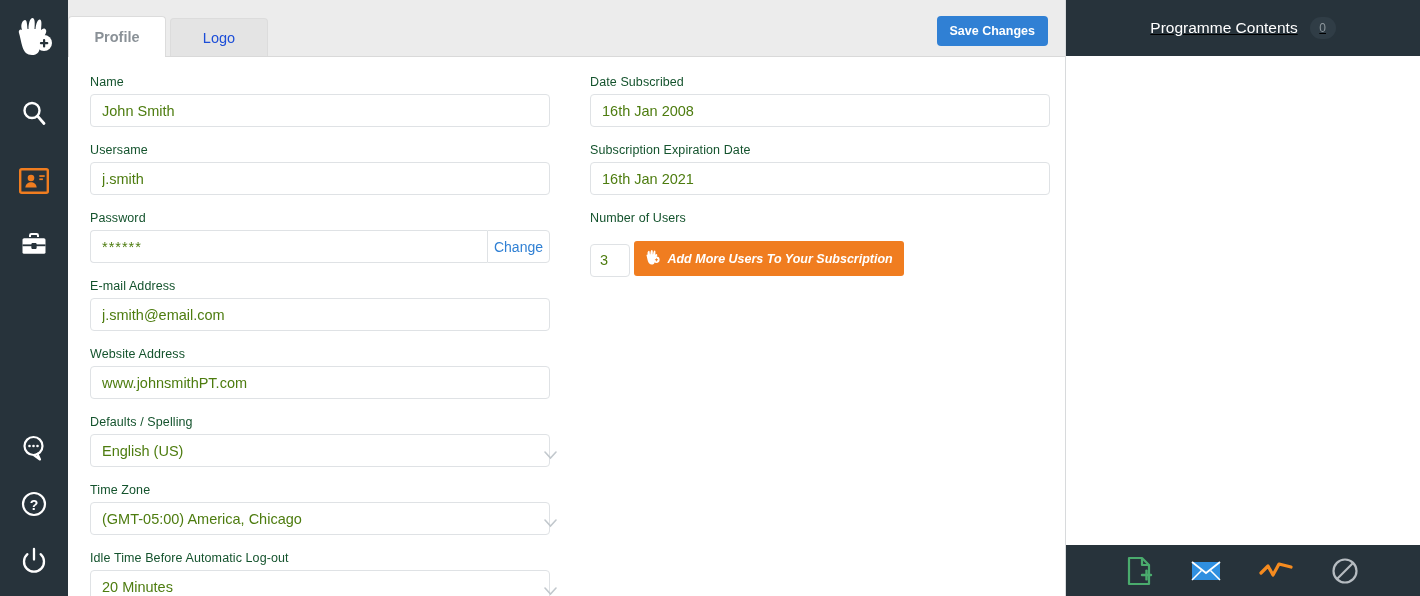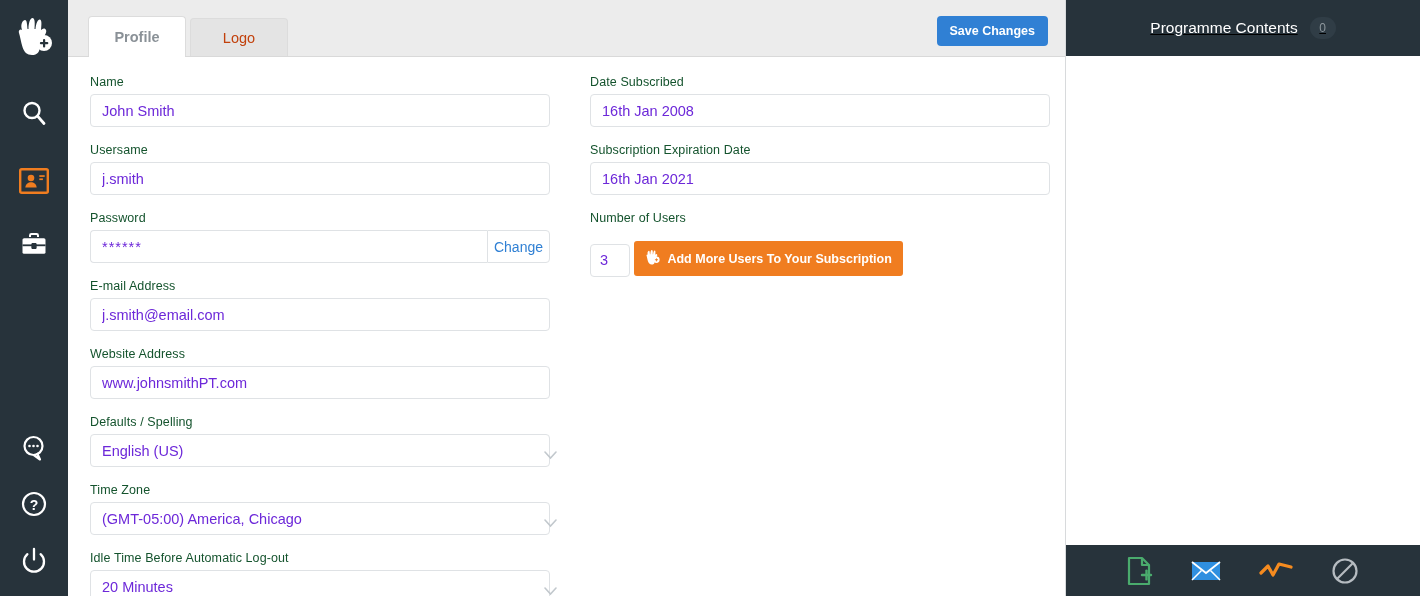--- a/index.html
+++ b/index.html
@@ -43,31 +43,30 @@
     height: 596px;
     position: relative;
     background: #ffffff;
     border-right: 1px solid #d8dadc;
   }
   .tabstrip {
     position: relative;
     height: 57px;
     background: #ececec;
     border-bottom: 1px solid #d9d9d9;
-    padding-left: 20px;
     display: flex;
     align-items: flex-end;
   }
   .tab {
     height: 38px;
     min-width: 98px;
     padding: 0 22px;
     display: flex; align-items: center; justify-content: center;
     font-size: 14.5px;
-    color: #c2410c;
+    color: #1d4ed8;
     background: #e4e4e4;
     border: 1px solid #dcdcdc;
     border-bottom: none;
     border-radius: 4px 4px 0 0;
     margin-right: 4px;
     cursor: pointer;
     position: relative;
   }
   .tab.active {
     background: #ffffff;
@@ -113,21 +112,21 @@
     margin-bottom: 5px;
     letter-spacing: .1px;
   }
   .input {
     width: 460px;
     height: 33px;
     border: 1px solid #dfe2e5;
     border-radius: 4px;
     background: #ffffff;
     font-size: 14.5px;
-    color: #6d28d9;
+    color: #4d7c0f;
     padding: 0 11px;
     line-height: 31px;
     font-family: "Liberation Sans", sans-serif;
     outline: none;
   }
   .input-small { width: 40px; text-align: left; padding: 0 9px; }
   .select-wrap { position: relative; width: 479px; }
   .chev {
     position: absolute;
     right: 12px; top: 12px;
@@ -160,20 +159,21 @@
     gap: 7px;
     background: #f07d20;
     color: #ffffff;
     border: none;
     border-radius: 3px;
     font-size: 12.5px;
     font-weight: bold;
     padding: 8px 11px;
     cursor: pointer;
     font-family: "Liberation Sans", sans-serif;
+    font-style: italic;
   }
 
   
   .rightpanel {
     flex: 1;
     height: 596px;
     position: relative;
     background: #ffffff;
     text-decoration: underline;
   }

